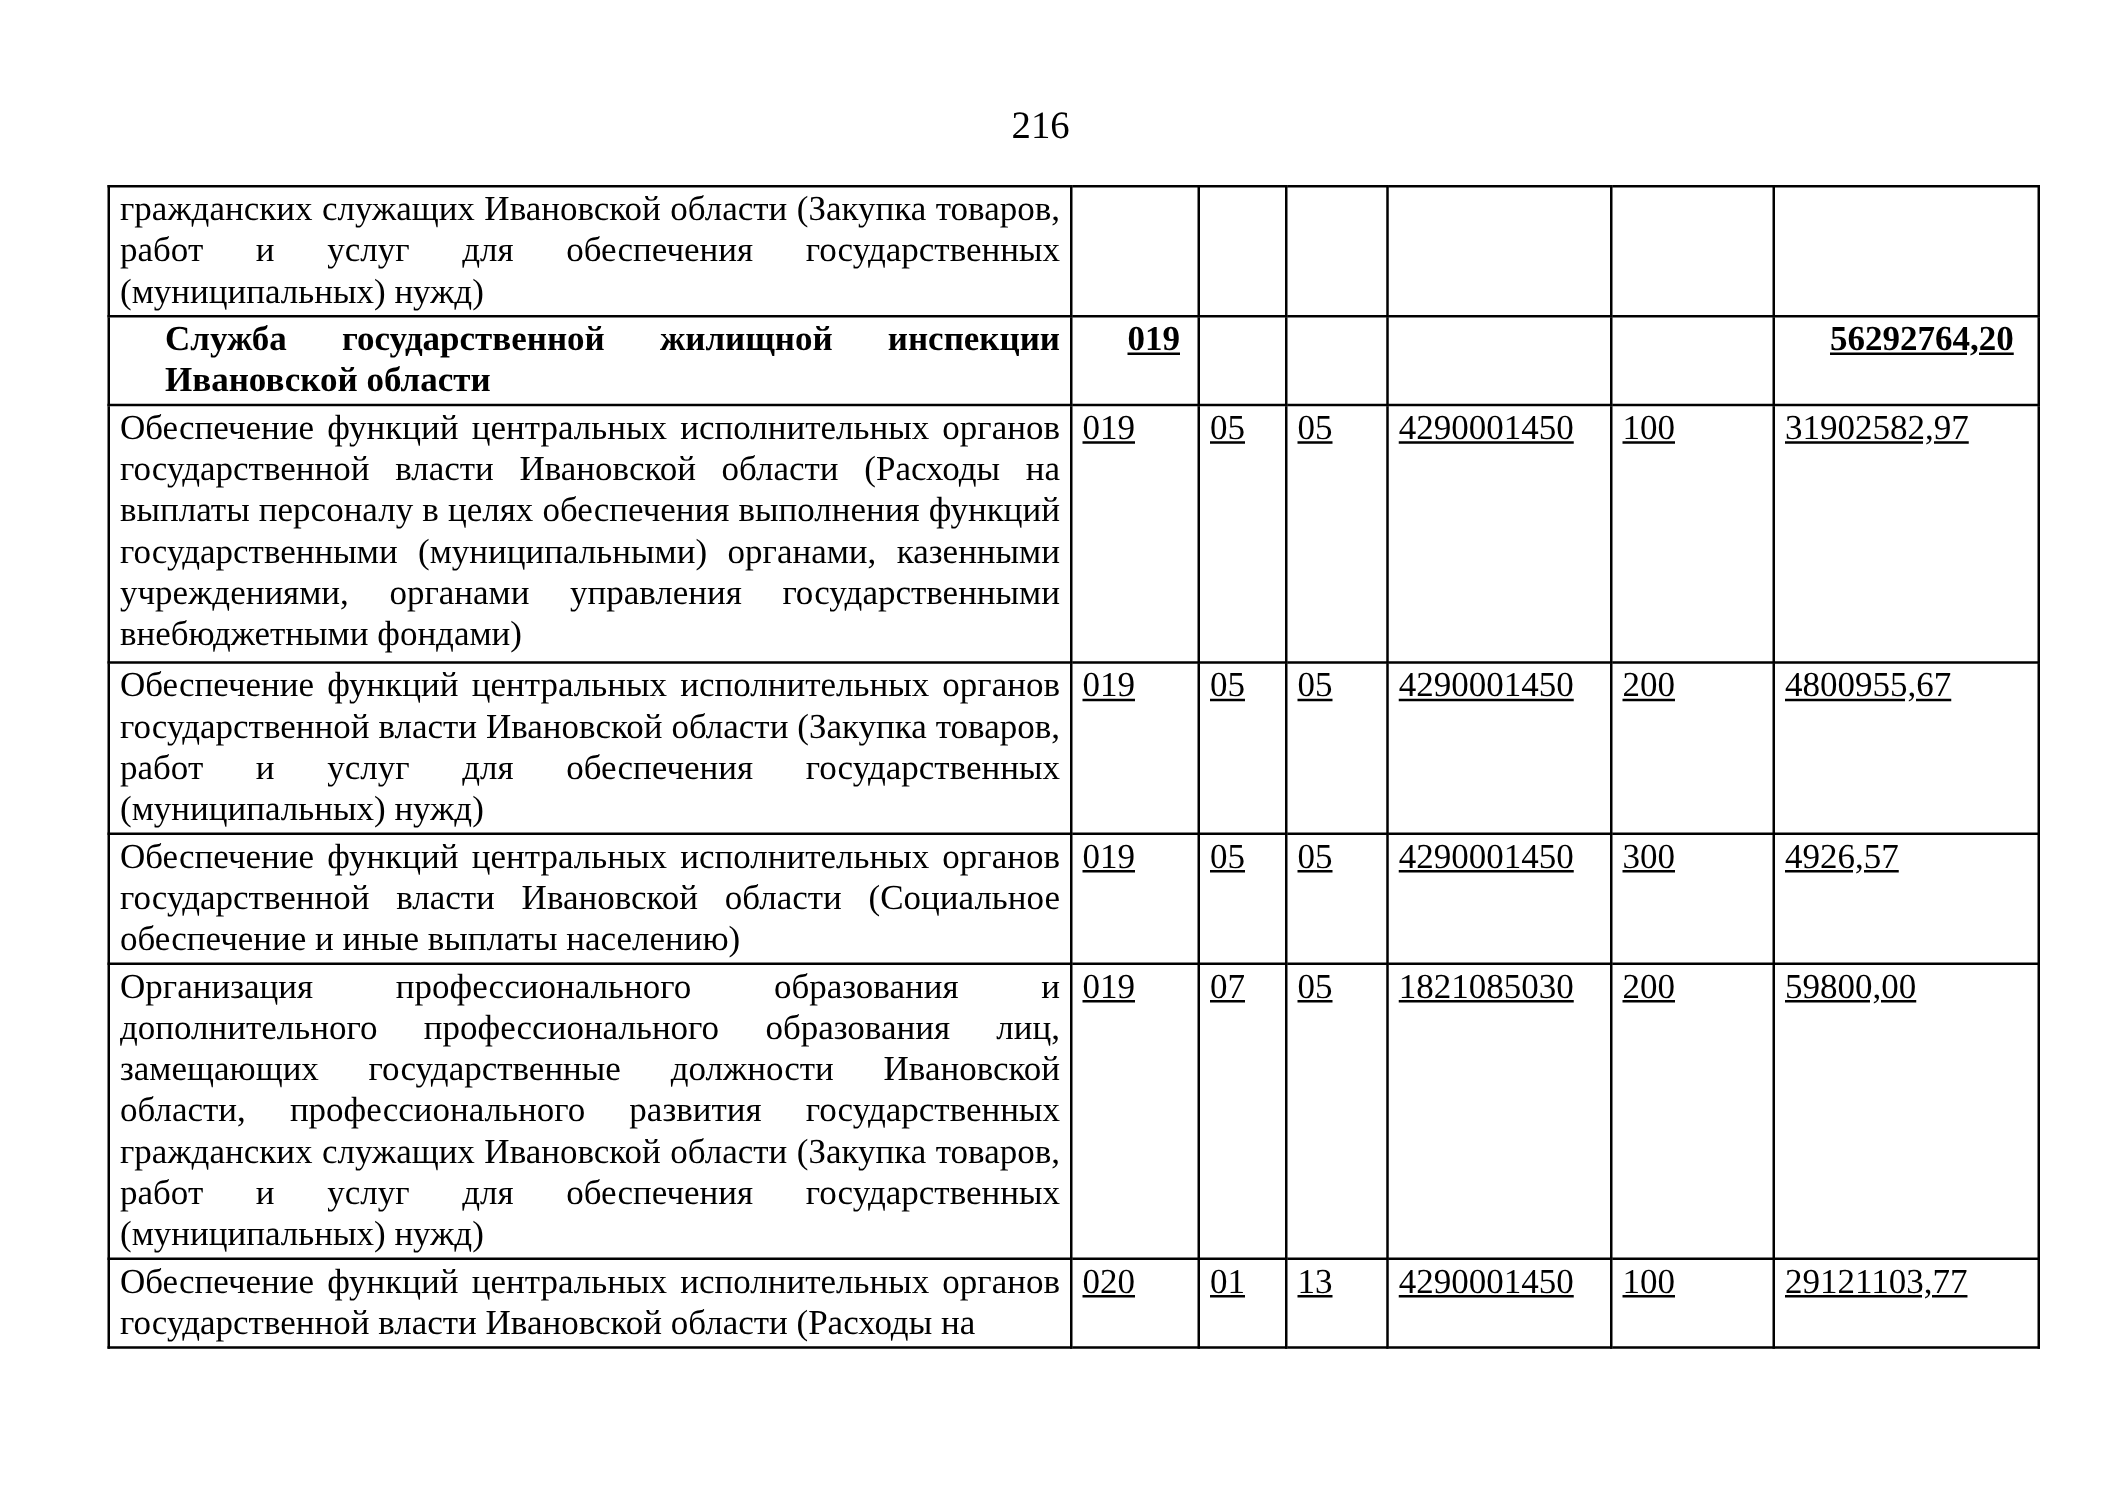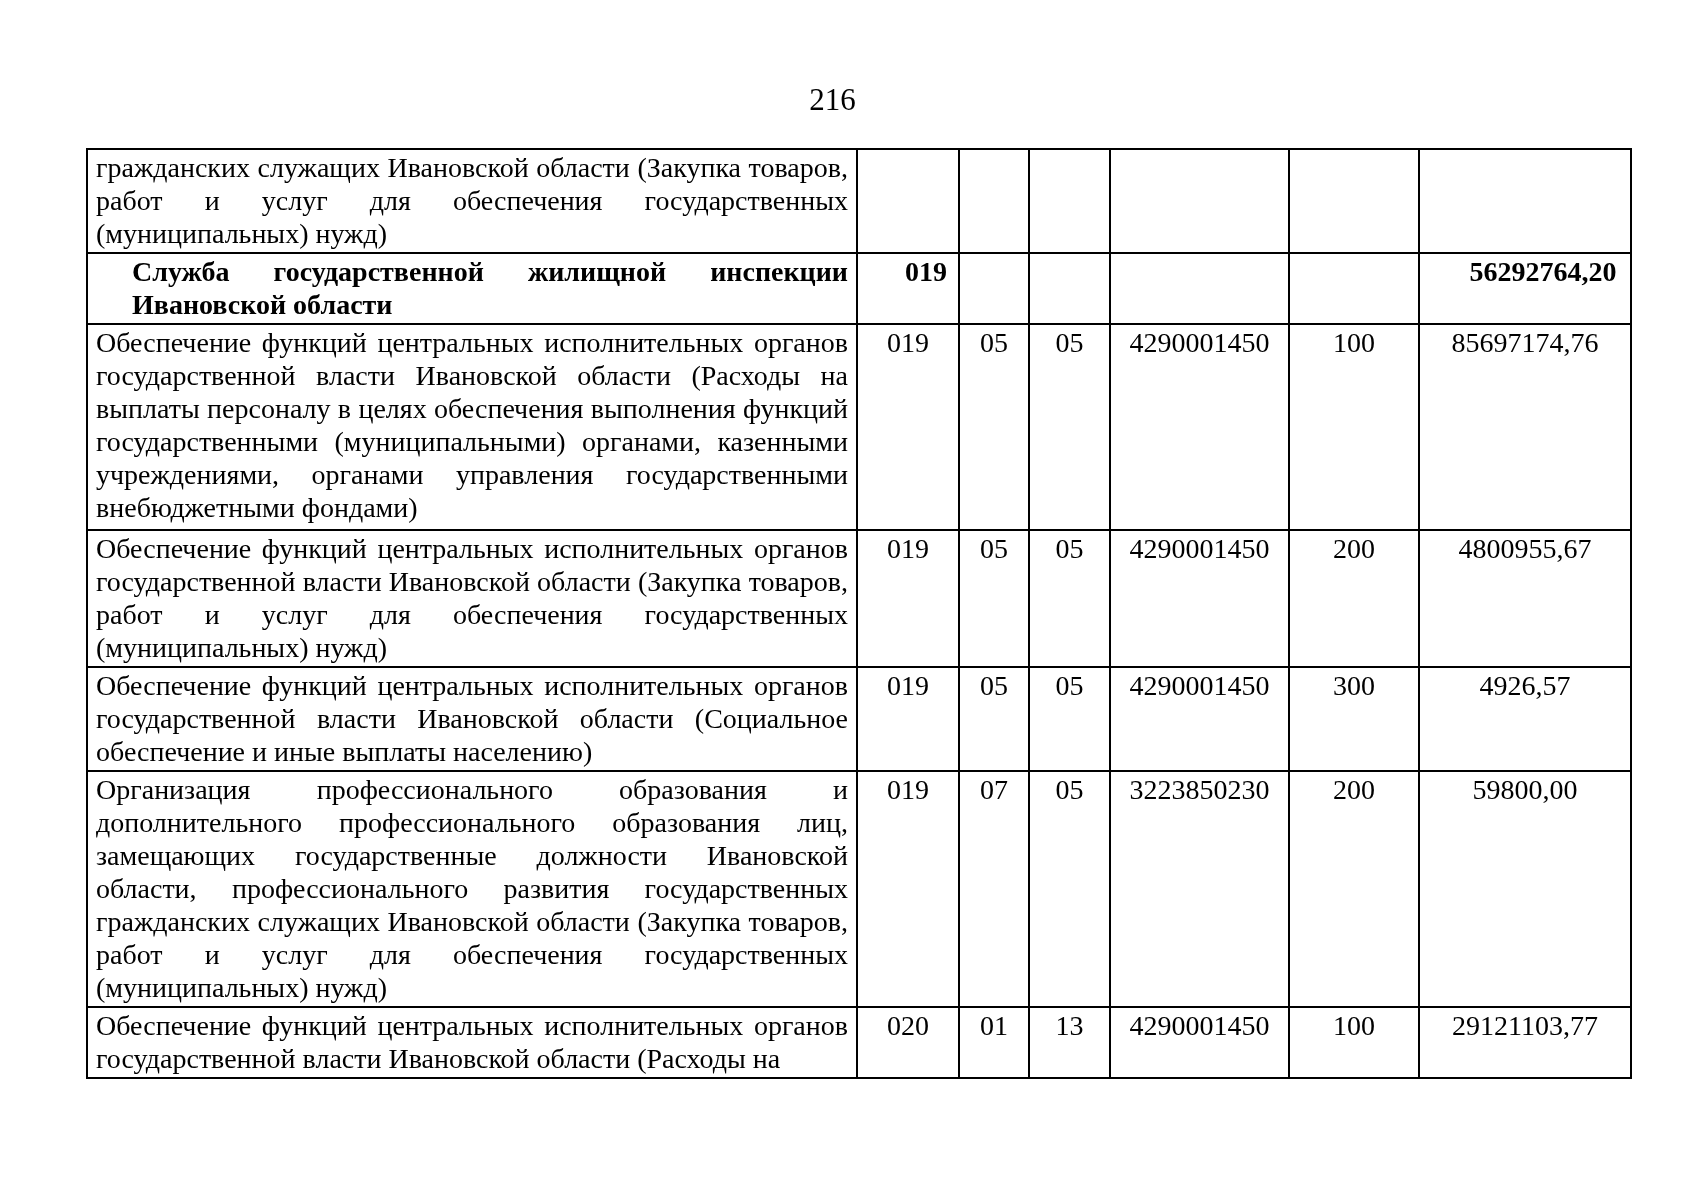--- a/index.html
+++ b/index.html
@@ -39,23 +39,24 @@
     font-size: 28px;
     line-height: 33px;
     padding: 1px 8px 2px 8px;
     overflow: hidden;
   }
   td.cell-desc {
     text-align: justify;
     text-align-last: left;
   }
   td.cell-num {
-    text-align: center;
+    text-align: left;
     padding-left: 2px;
     padding-right: 2px;
+    text-decoration: underline;
   }
   tr.row-bold td {
     font-weight: bold;
     padding-left: 44px;
   }
   
   tr.r0 { height: 92px; }
   tr.r1 { height: 70px; }
   tr.r2 { height: 206px; }
   tr.r3 { height: 132px; }
@@ -98,21 +99,21 @@
         <td class="cell-num"></td>
         <td class="cell-num">56292764,20</td>
       </tr>
       <tr class="r2">
         <td class="cell-desc">Обеспечение функций центральных исполнительных органов государственной власти Ивановской области (Расходы на выплаты персоналу в целях обеспечения выполнения функций государственными (муниципальными) органами, казенными учреждениями, органами управления государственными внебюджетными фондами)</td>
         <td class="cell-num">019</td>
         <td class="cell-num">05</td>
         <td class="cell-num">05</td>
         <td class="cell-num">4290001450</td>
         <td class="cell-num">100</td>
-        <td class="cell-num">85697174,76</td>
+        <td class="cell-num">31902582,97</td>
       </tr>
       <tr class="r3">
         <td class="cell-desc">Обеспечение функций центральных исполнительных органов государственной власти Ивановской области (Закупка товаров, работ и услуг для обеспечения государственных (муниципальных) нужд)</td>
         <td class="cell-num">019</td>
         <td class="cell-num">05</td>
         <td class="cell-num">05</td>
         <td class="cell-num">4290001450</td>
         <td class="cell-num">200</td>
         <td class="cell-num">4800955,67</td>
       </tr>
@@ -123,21 +124,21 @@
         <td class="cell-num">05</td>
         <td class="cell-num">4290001450</td>
         <td class="cell-num">300</td>
         <td class="cell-num">4926,57</td>
       </tr>
       <tr class="r5">
         <td class="cell-desc">Организация профессионального образования и дополнительного профессионального образования лиц, замещающих государственные должности Ивановской области, профессионального развития государственных гражданских служащих Ивановской области (Закупка товаров, работ и услуг для обеспечения государственных (муниципальных) нужд)</td>
         <td class="cell-num">019</td>
         <td class="cell-num">07</td>
         <td class="cell-num">05</td>
-        <td class="cell-num">3223850230</td>
+        <td class="cell-num">1821085030</td>
         <td class="cell-num">200</td>
         <td class="cell-num">59800,00</td>
       </tr>
       <tr class="r7">
         <td class="cell-desc">Обеспечение функций центральных исполнительных органов государственной власти Ивановской области (Расходы на</td>
         <td class="cell-num">020</td>
         <td class="cell-num">01</td>
         <td class="cell-num">13</td>
         <td class="cell-num">4290001450</td>
         <td class="cell-num">100</td>

